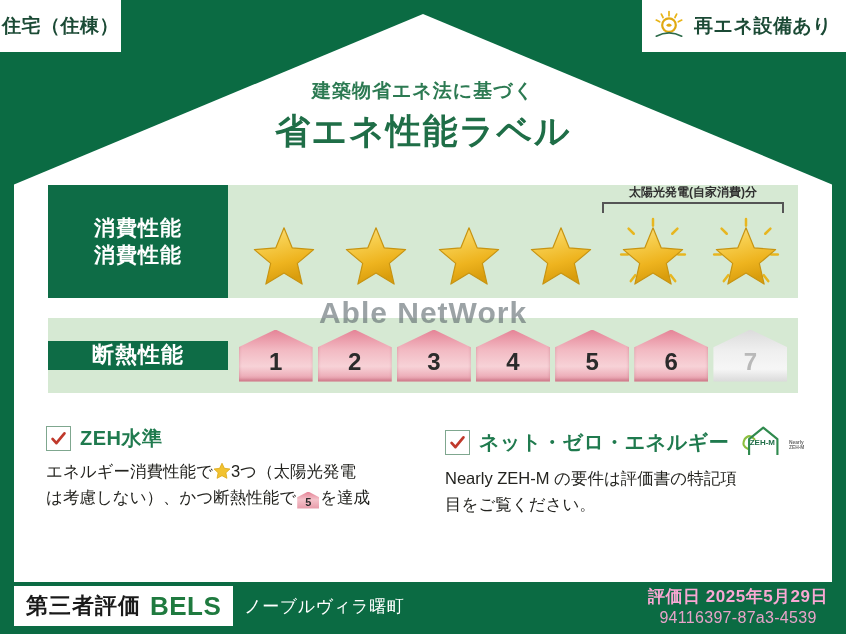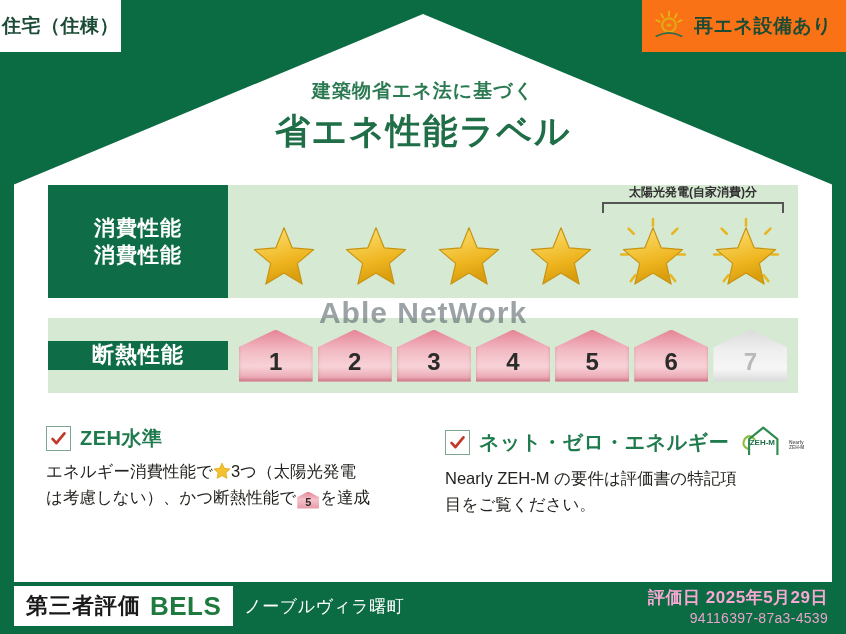--- a/index.html
+++ b/index.html
@@ -32,21 +32,21 @@
     background:#ffffff;
     display:flex;align-items:center;justify-content:center;
     color:#1b4a35;font-weight:bold;font-size:19px;
     letter-spacing:.5px;
     z-index:6;
   }
   
   #tag-renewable{
     position:absolute;right:0;top:0;
     width:204px;height:52px;
-    background:#f97316;
+    background:#ffffff;
     display:flex;align-items:center;justify-content:flex-start;
     padding-left:10px;
     box-sizing:border-box;
     z-index:6;
   }
   #tag-renewable .rt{
     color:#1b4a35;font-weight:bold;font-size:19px;letter-spacing:.5px;
     margin-left:8px;
   }
   .sun-ico{width:34px;height:34px;flex:0 0 34px;}
@@ -190,21 +190,21 @@
   }
   #bels-third{font-size:22px;font-weight:bold;color:#1a1a1a;letter-spacing:1px;}
   #bels-word{font-size:26px;font-weight:bold;color:#1f7a3f;margin-left:9px;letter-spacing:.5px;}
   #property-name{
     color:#ffffff;font-size:17px;margin-left:11px;letter-spacing:.5px;
   }
   #date-block{
     margin-left:auto;margin-right:18px;text-align:right;color:#f9a8d4;
   }
   #eval-date{font-size:17px;font-weight:bold;letter-spacing:.5px;}
-  #eval-id{font-size:14px;letter-spacing:.3px;margin-top:1px;opacity:.93;}
+  #eval-id{font-size:16px;letter-spacing:.3px;margin-top:1px;opacity:.93;text-align:center;}
 </style>
 </head>
 <body>
 
 <div id="label-root">
 
   <div id="house-body"></div>
 
   <div id="tag-dwelling">
     <span>住宅（住棟）</span>

